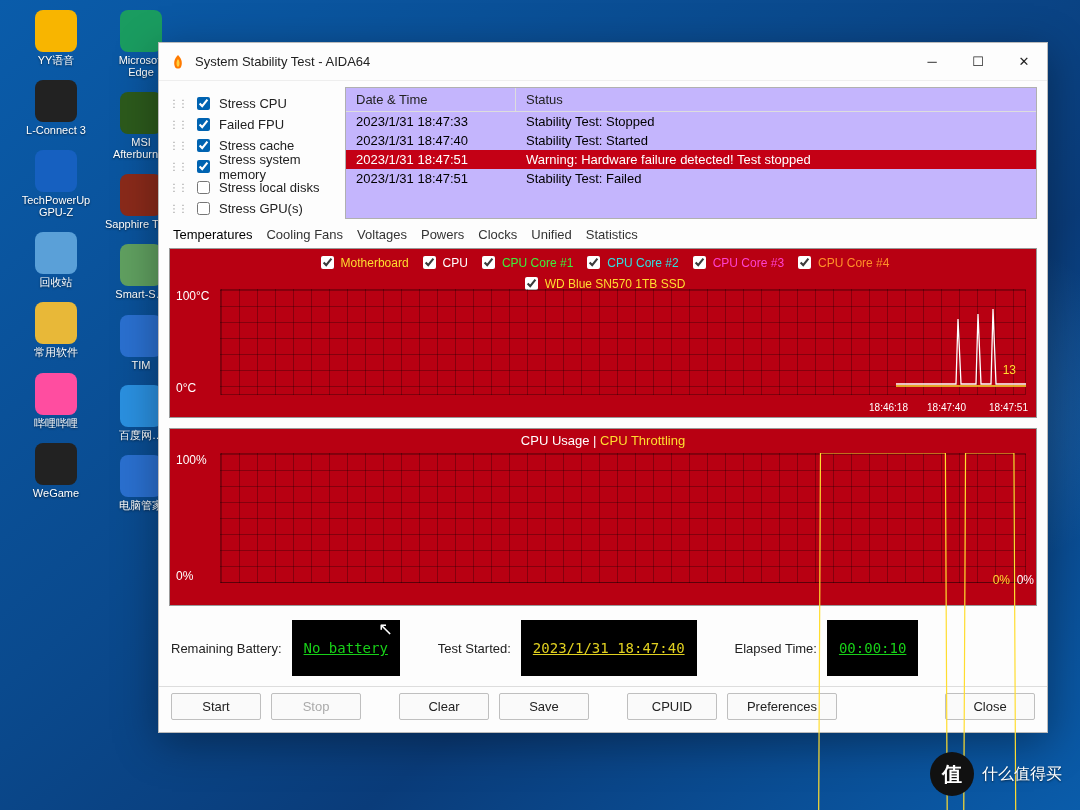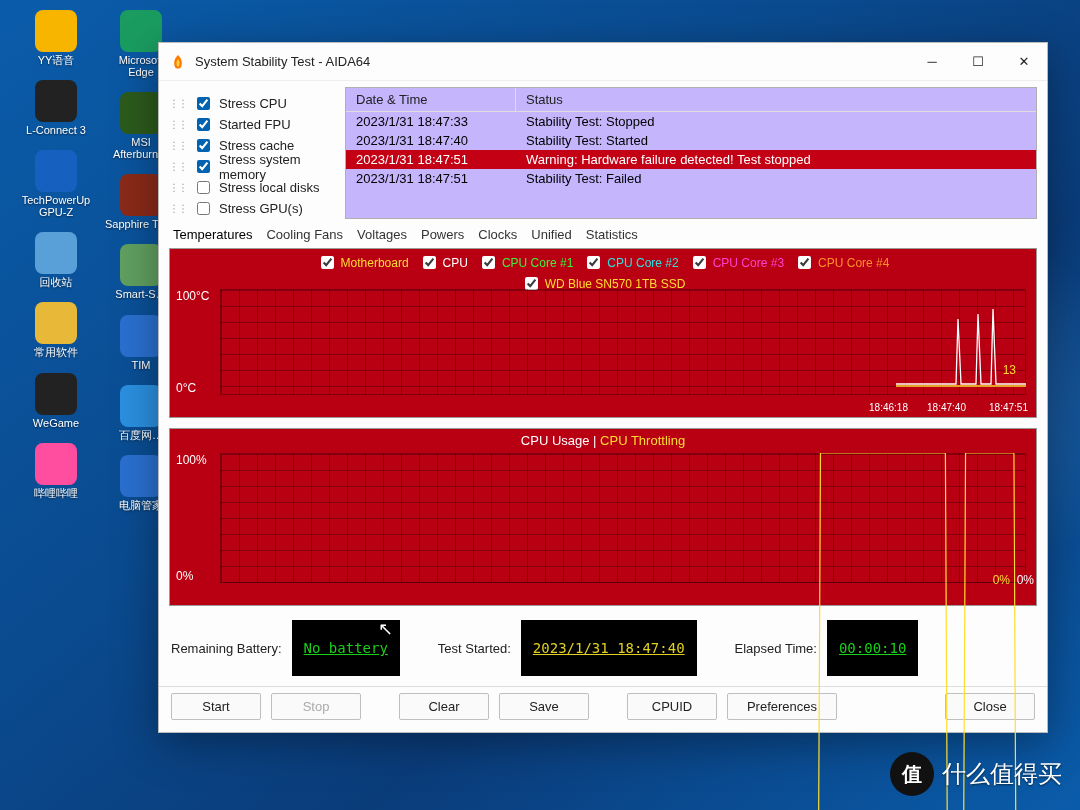--- a/index.html
+++ b/index.html
@@ -64,21 +64,21 @@
   .blackbox.green{color:#18d018;}
   .blackbox.yellow{color:#e0d020;}
   
   .btn-row{display:flex;gap:10px;padding:6px 12px 12px;border-top:1px solid #ddd;}
   .btn{border:1px solid #bfbfbf;background:#fafafa;padding:5px 0;font-size:13px;color:#222;border-radius:2px;width:90px;text-align:center;cursor:pointer;}
   .btn.disabled{color:#aaa;}
   .btn-row .spacer{flex:1;}
   
   .watermark{position:absolute;right:18px;bottom:14px;display:flex;align-items:center;gap:8px;}
   .watermark .c{width:44px;height:44px;border-radius:50%;background:#111;color:#fff;display:flex;align-items:center;justify-content:center;font-size:20px;font-weight:bold;}
-  .watermark .t{color:#fff;font-size:24px;font-weight:500;text-shadow:0 1px 2px rgba(0,0,0,.6);}
+  .watermark .t{color:#fff;font-size:16px;font-weight:500;text-shadow:0 1px 2px rgba(0,0,0,.6);}
   .cursor{position:absolute;left:378px;top:618px;font-size:18px;color:#fff;text-shadow:0 0 2px #000;pointer-events:none;}
 </style>
 </head>
 <body>
 
 <div class="desktop"></div>
 
 <div class="icons-col" id="col1">
     <div class="dicon">
       <div class="pic" style="background:#f8b500"></div>
@@ -94,26 +94,26 @@
     </div>
     <div class="dicon">
       <div class="pic" style="background:#5aa0d8"></div>
       <div class="lbl">回收站</div>
     </div>
     <div class="dicon">
       <div class="pic" style="background:#e8b838"></div>
       <div class="lbl">常用软件</div>
     </div>
     <div class="dicon">
+      <div class="pic" style="background:#ff4da0"></div>
+      <div class="lbl">哔哩哔哩</div>
+    </div>
+    <div class="dicon">
       <div class="pic" style="background:#222"></div>
       <div class="lbl">WeGame</div>
-    </div>
-    <div class="dicon">
-      <div class="pic" style="background:#ff4da0"></div>
-      <div class="lbl">哔哩哔哩</div>
     </div>
   </div>
 <div class="icons-col2" id="col2">
     <div class="dicon">
       <div class="pic" style="background:#1a9c60"></div>
       <div class="lbl">Microsoft Edge</div>
     </div>
     <div class="dicon">
       <div class="pic" style="background:#2c5a1c"></div>
       <div class="lbl">MSI Afterburn…</div>
@@ -159,21 +159,21 @@
   <div class="top-area">
     <div class="stress-opts" id="stressOpts">
         <div class="stress-row">
           <span class="dots">⋮⋮</span>
           <input type="checkbox" checked="" style="">
           <span>Stress CPU</span>
         </div>
         <div class="stress-row">
           <span class="dots">⋮⋮</span>
           <input type="checkbox" checked="" style="">
-          <span>Started FPU</span>
+          <span>Failed FPU</span>
         </div>
         <div class="stress-row">
           <span class="dots">⋮⋮</span>
           <input type="checkbox" checked="" style="">
           <span>Stress cache</span>
         </div>
         <div class="stress-row">
           <span class="dots">⋮⋮</span>
           <input type="checkbox" checked="" style="">
           <span>Stress system memory</span>

